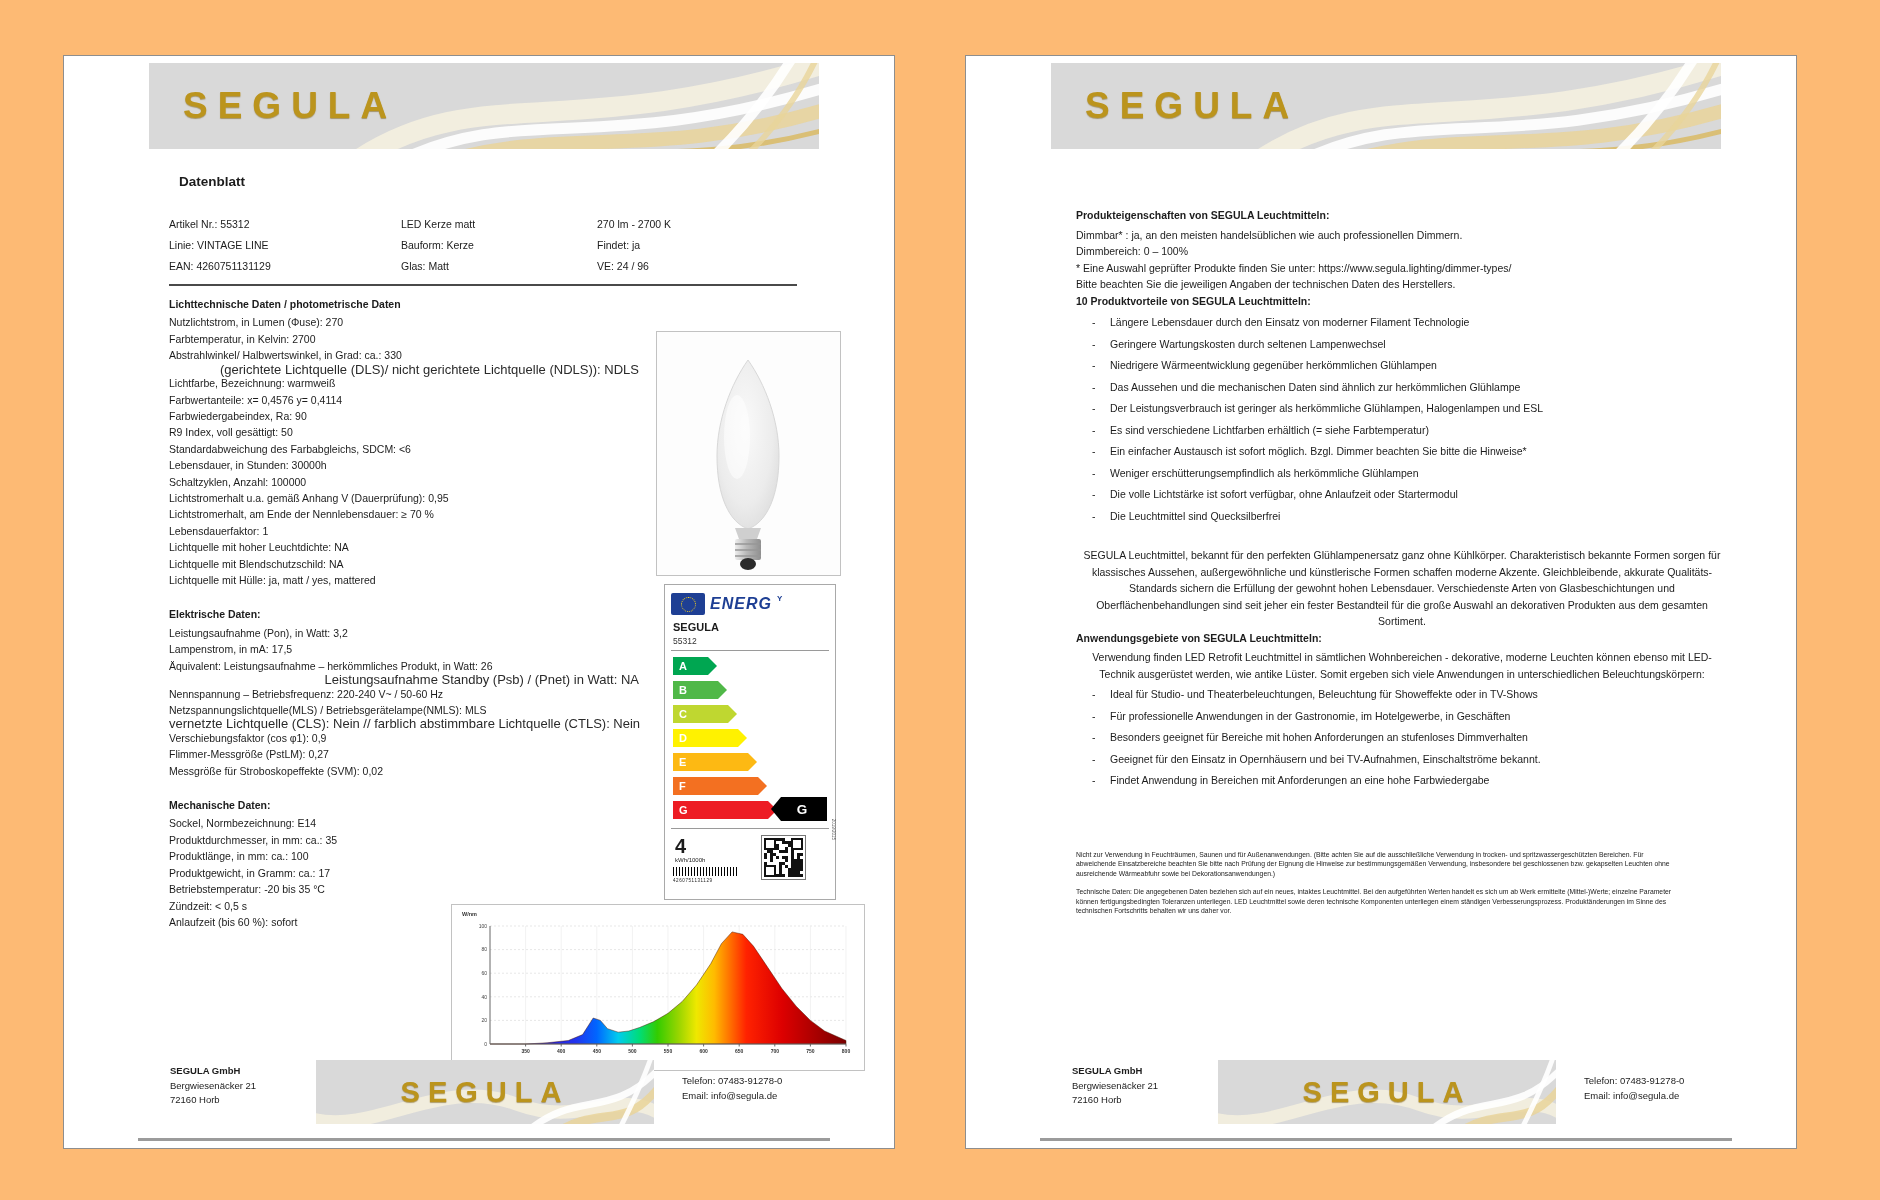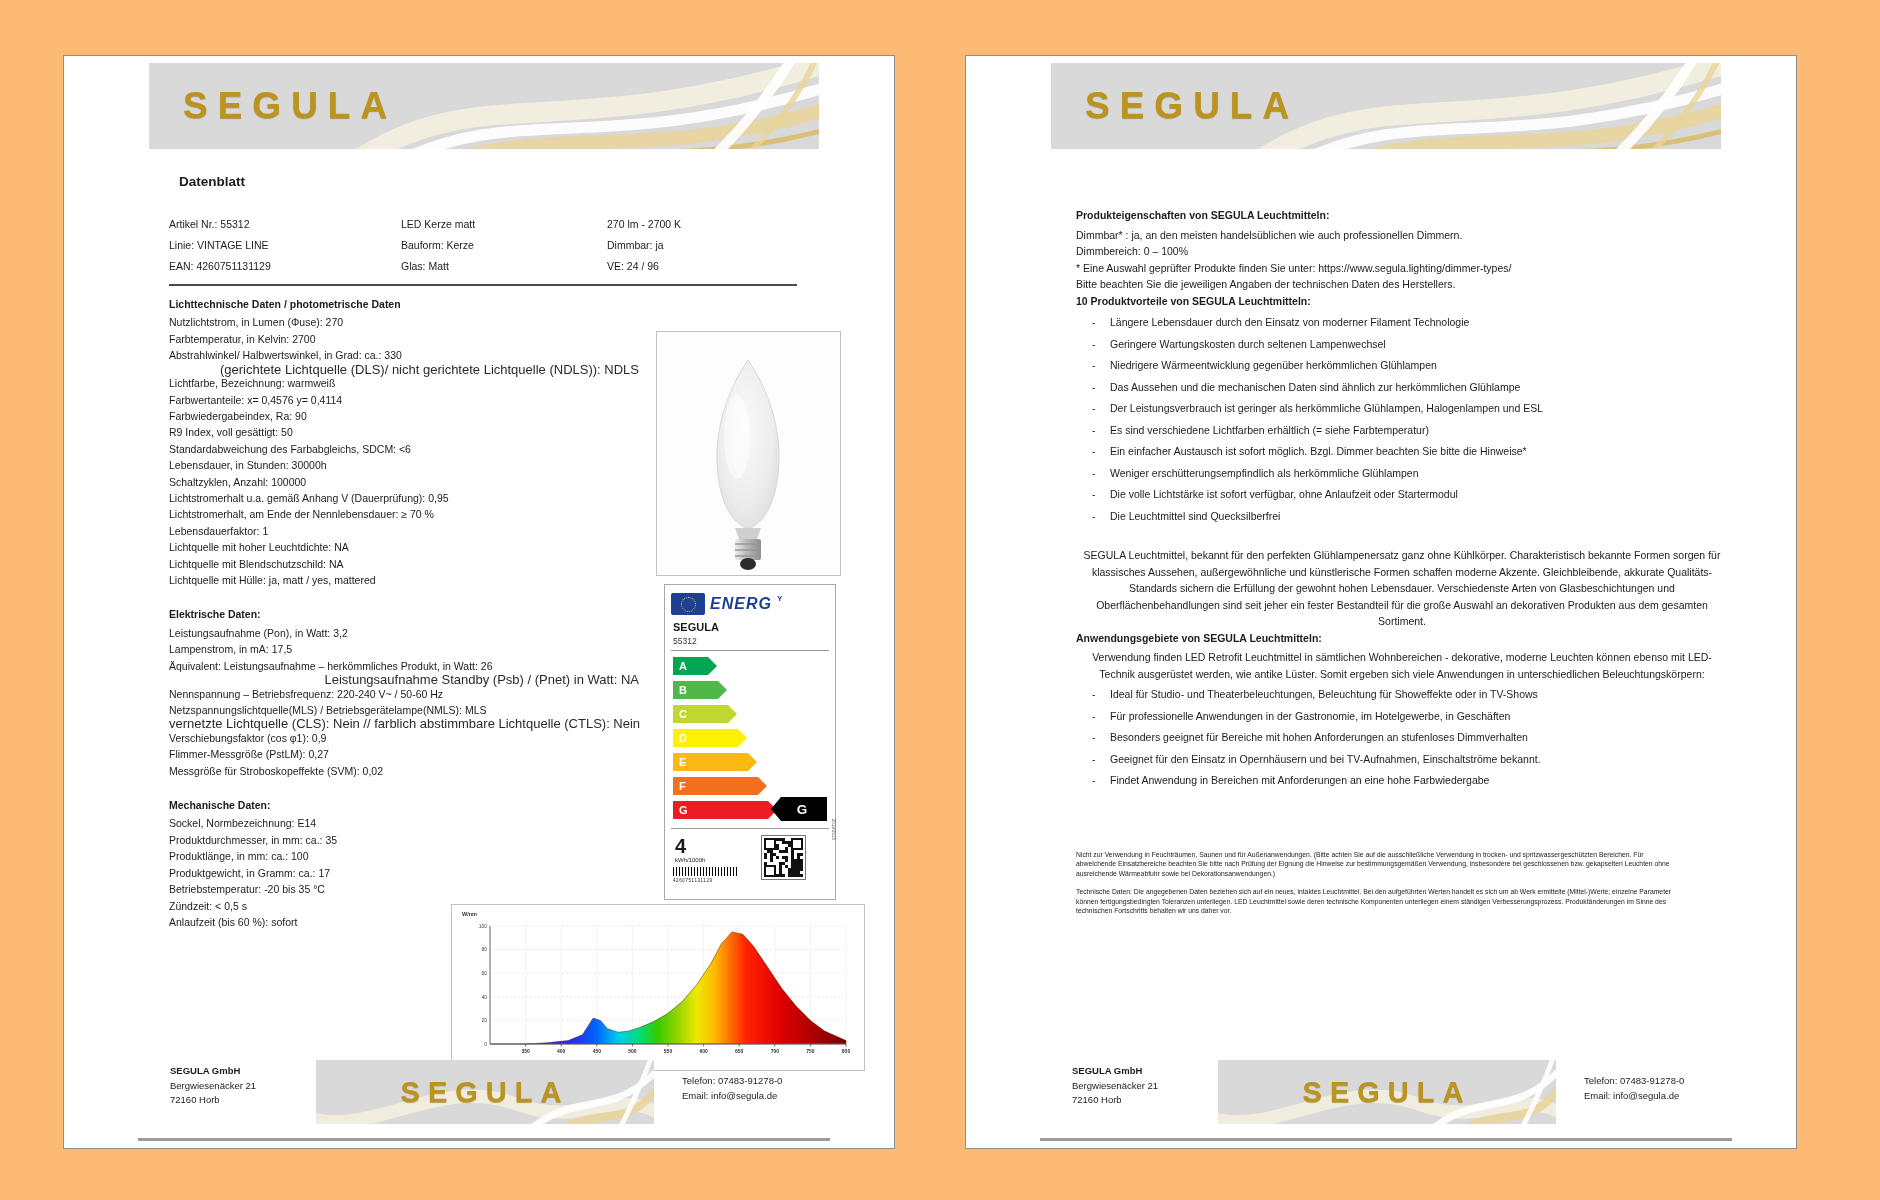--- a/index.html
+++ b/index.html
@@ -14,21 +14,21 @@
              font-weight:bold;font-size:37px;letter-spacing:10px;color:#bb941d;
              text-shadow:0 1px 1px rgba(120,90,10,.55), 0 0 1px rgba(255,255,255,.4);}
   .f-banner{position:absolute;left:252px;top:1004px;width:338px;height:64px;}
   .logo-text-f{position:absolute;left:50%;top:50%;transform:translate(-50%,-50%);
              font-weight:bold;font-size:29px;letter-spacing:8px;color:#bb941d;
              text-shadow:0 1px 1px rgba(120,90,10,.55);}
   
   .doc-title{position:absolute;left:105px;top:108px;margin:10px;font-size:13.5px;font-weight:bold;}
   .headcols{position:absolute;left:105px;top:158px;width:660px;height:70px;font-size:10.5px;}
   .hc{position:absolute;top:0;}
-  .hc1{left:0;} .hc2{left:232px;} .hc3{left:438px;}
+  .hc1{left:0;} .hc2{left:232px;} .hc3{left:428px;}
   .hcl{line-height:21px;white-space:nowrap;}
   .hrule{position:absolute;left:105px;top:228px;width:628px;height:2px;background:#4a4a4a;}
   .leftcol{position:absolute;left:105px;top:240px;width:470px;font-size:10.5px;line-height:16.4px;}
   .leftcol h2{font-size:10.5px;font-weight:bold;margin:18px 0 2px 0;}
   .leftcol h2.first{margin-top:0;}
   .ln{white-space:nowrap;}
   .ln.sm{font-size:13px;line-height:11.5px;color:#2a2a2a;text-align:right;}
   
   .bulb-box{position:absolute;left:592px;top:275px;width:183px;height:243px;border:1px solid #c2c2c2;background:#fdfdfd;}
   
@@ -108,21 +108,21 @@
           <div class="hcl">Linie: VINTAGE LINE</div>
           <div class="hcl">EAN: 4260751131129</div>
         </div>
       <div class="hc hc2">
           <div class="hcl">LED Kerze matt</div>
           <div class="hcl">Bauform: Kerze</div>
           <div class="hcl">Glas: Matt</div>
         </div>
       <div class="hc hc3">
           <div class="hcl">270 lm - 2700 K</div>
-          <div class="hcl">Dimmbar: ja</div>
+          <div class="hcl">Findet: ja</div>
           <div class="hcl">VE: 24 / 96</div>
         </div>
     </div>
 
     <div class="hrule"></div>
 
     <div class="leftcol">
       <h2 class="first">Lichttechnische Daten / photometrische Daten</h2>
       <div>
           <div class="ln">Nutzlichtstrom, in Lumen (Φuse): 270</div>

